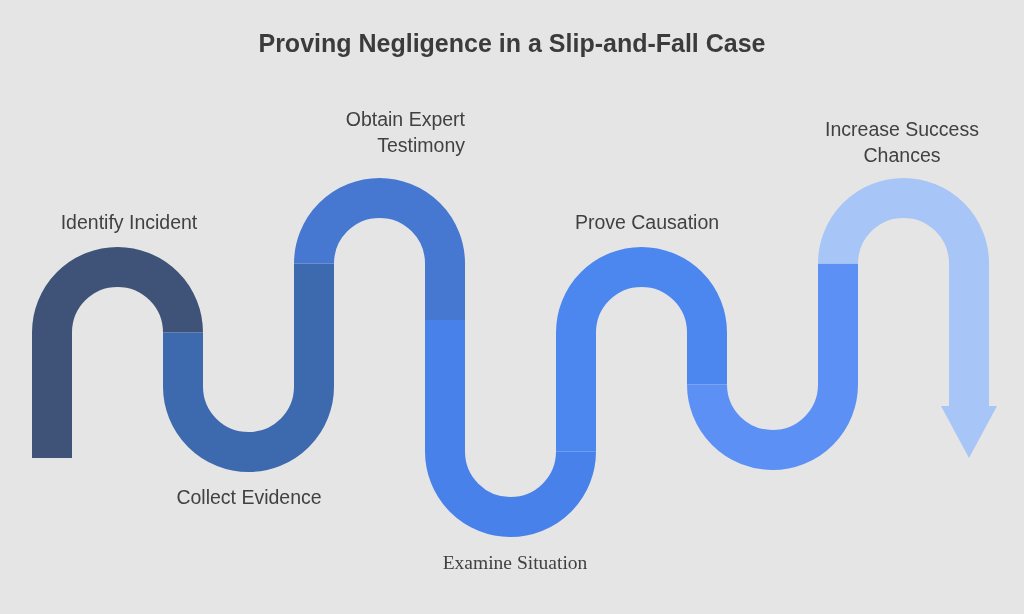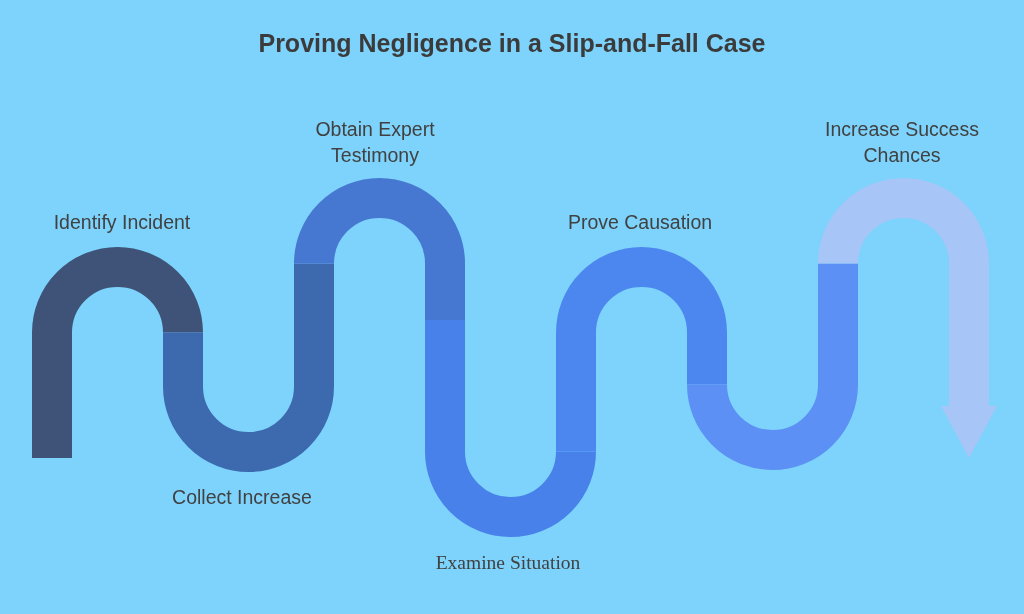--- a/index.html
+++ b/index.html
@@ -1,32 +1,32 @@
 <!DOCTYPE html>
 <html><head>
 <meta charset="utf-8">
 <style>
   html,body { margin:0; padding:0; background:#ffffff; }
   .canvas {
-    position:relative; width:1024px; height:614px; background:#7dd3fc;
+    position:relative; width:1024px; height:614px; background:#e5e5e5;
     font-family:"Liberation Sans", sans-serif; overflow:hidden;
   }
   .title {
     position:absolute; top:29px; left:0; width:100%; text-align:center;
     font-size:25px; font-weight:bold; color:#3b3b3b;
   }
   .flow-svg { position:absolute; left:0; top:0; }
   .step-label {
     position:absolute; transform:translateX(-50%); text-align:center;
     font-size:19.5px; color:#414141; line-height:26px;
   }
-  .one-line { white-space:nowrap; }
+  .one-line { white-space:nowrap;margin-left:7px; }
   .two-line { width:180px; }
   .lbl-identify   { left:122px; top:209px; }
-  .lbl-obtain     { left:375px; top:116px; }
+  .lbl-obtain     { left:375px; top:106px;text-align:right; }
   .lbl-prove      { left:640px; top:209px; }
   .lbl-increase   { left:902px; top:116px; }
   .lbl-collect    { left:242px; top:484px; }
   .lbl-examine    { left:508px; top:550px;font-family:Liberation Serif, serif; }
   .lbl-strengthen { left:772px; top:484px; }
 </style>
 </head>
 <body>
 
 <div class="canvas">
@@ -47,18 +47,18 @@
   </svg>
 
   <div class="step-label one-line lbl-identify">Identify Incident</div>
 
   <div class="step-label two-line lbl-obtain">Obtain Expert Testimony</div>
 
   <div class="step-label one-line lbl-prove">Prove Causation</div>
 
   <div class="step-label two-line lbl-increase">Increase Success Chances</div>
 
-  <div class="step-label one-line lbl-collect">Collect Increase</div>
+  <div class="step-label one-line lbl-collect">Collect Evidence</div>
 
   <div class="step-label one-line lbl-examine">Examine Situation</div>
 
 
 </div>
 
 </body></html>

